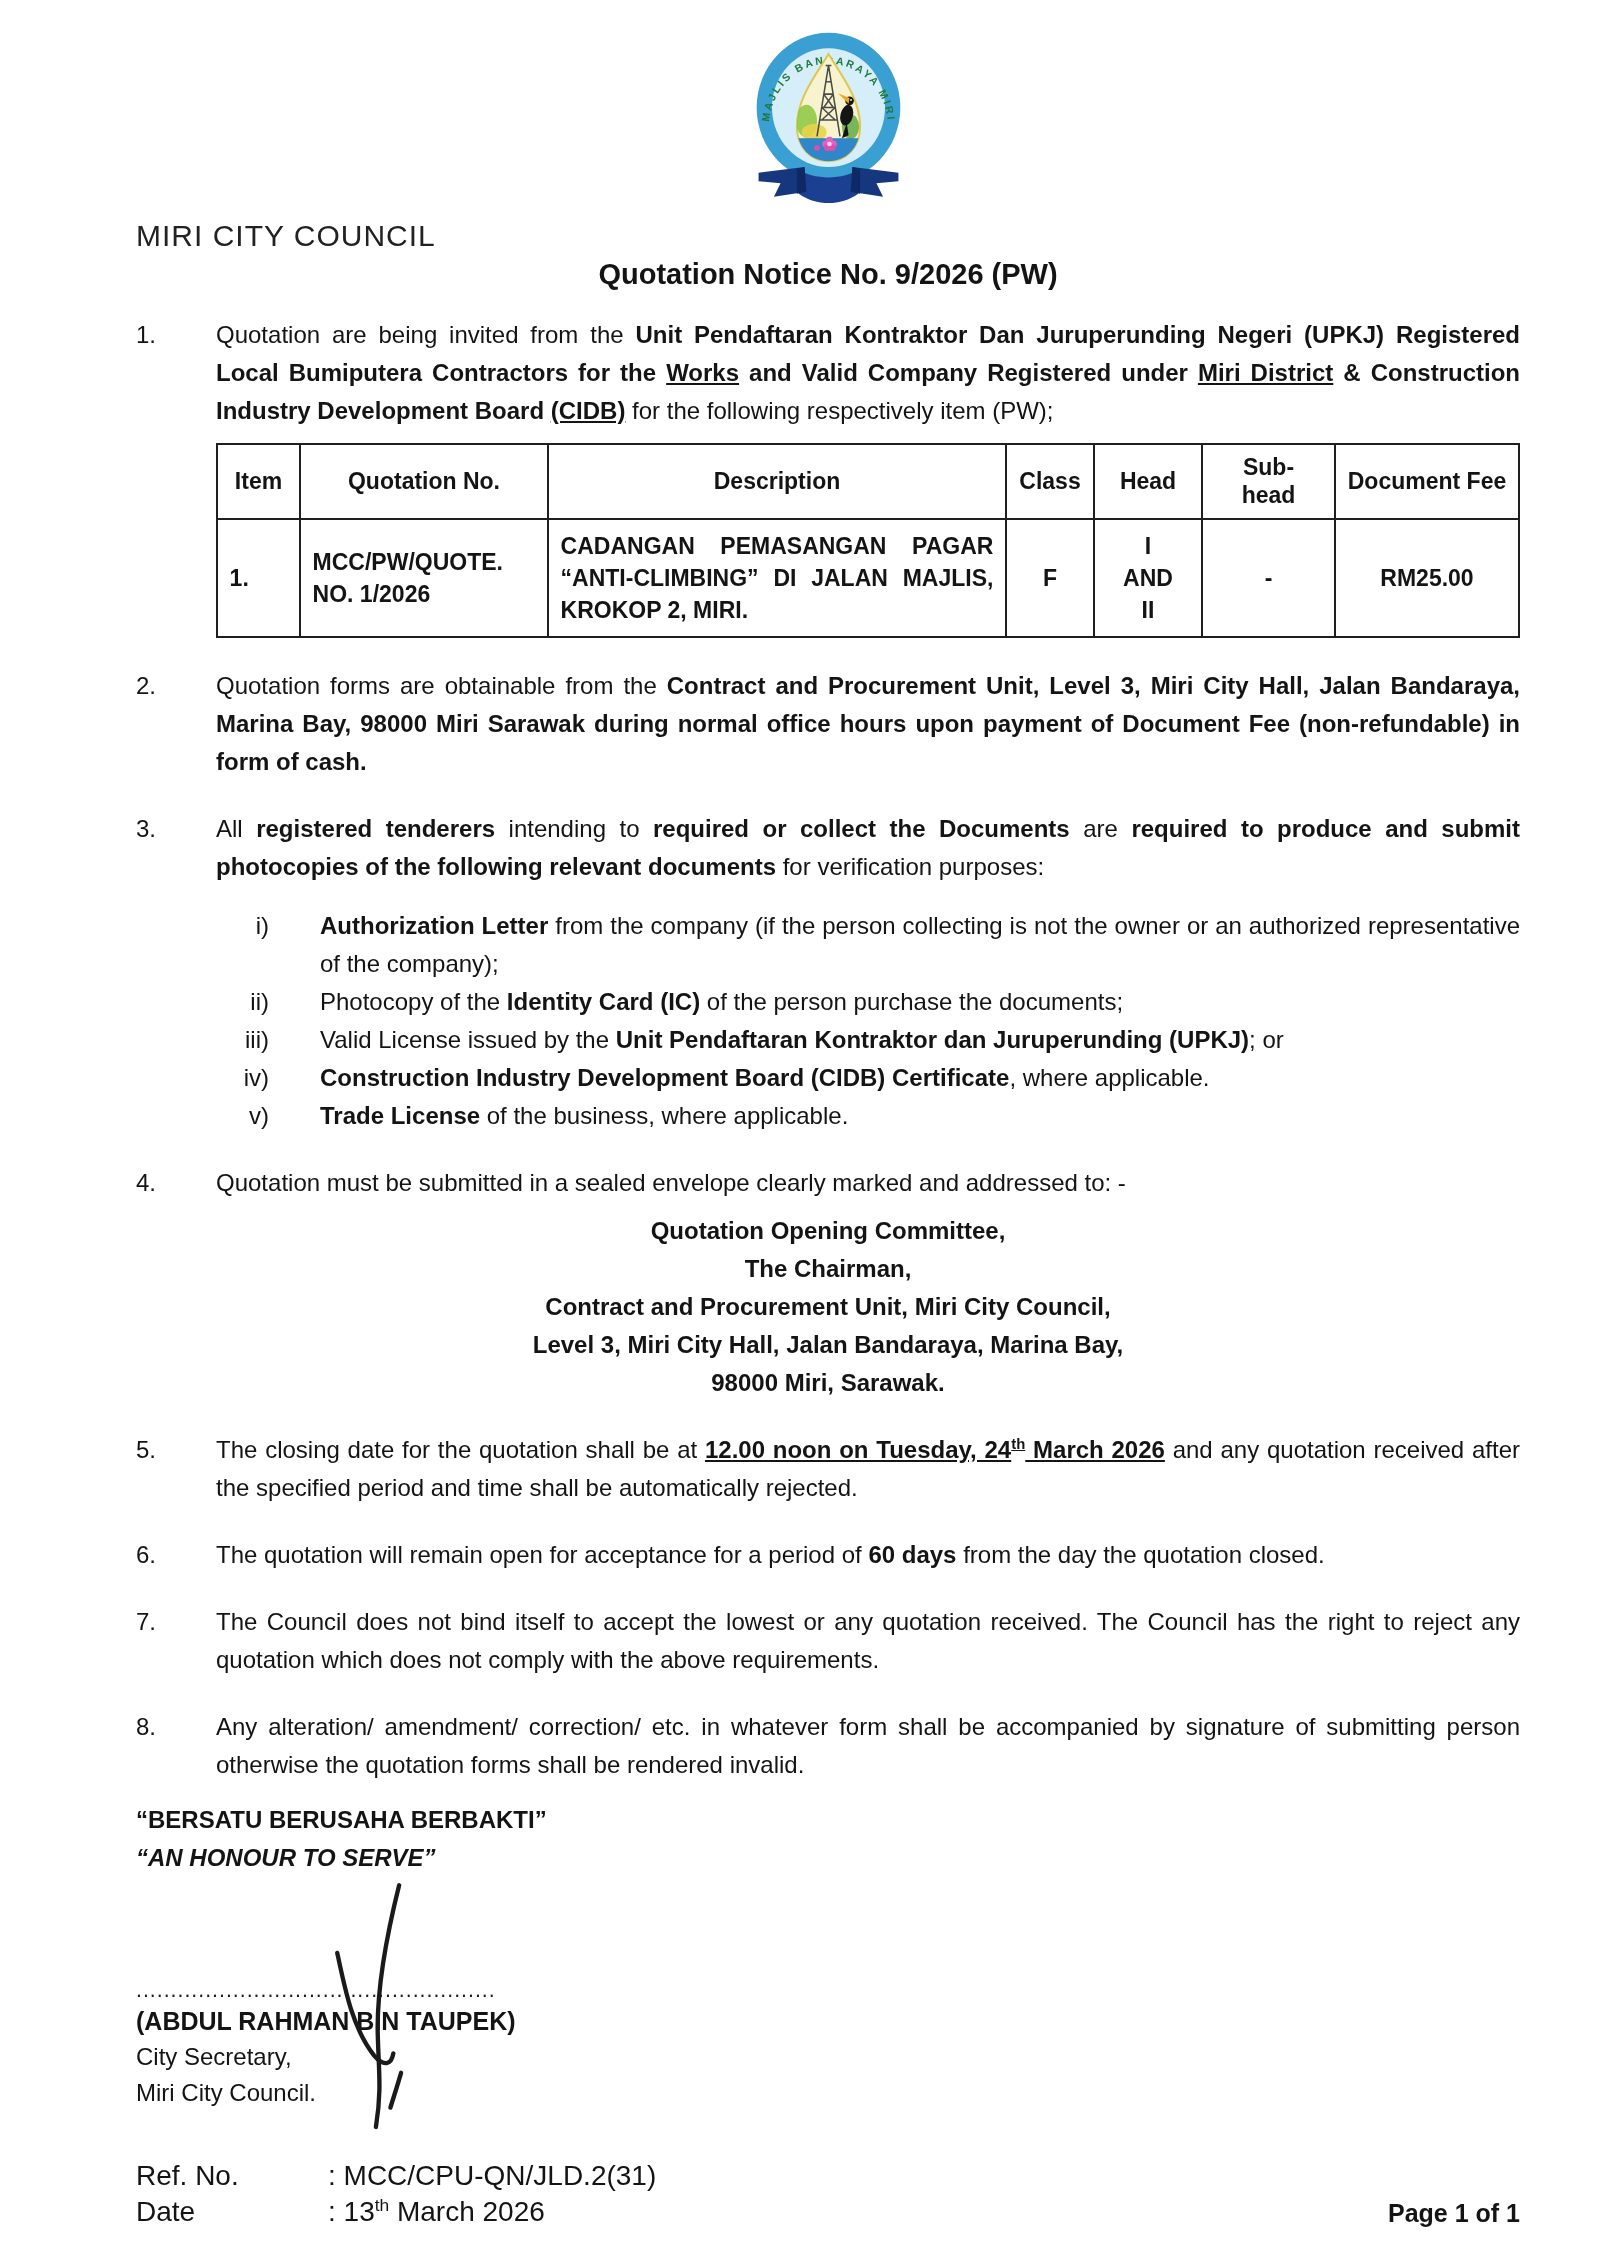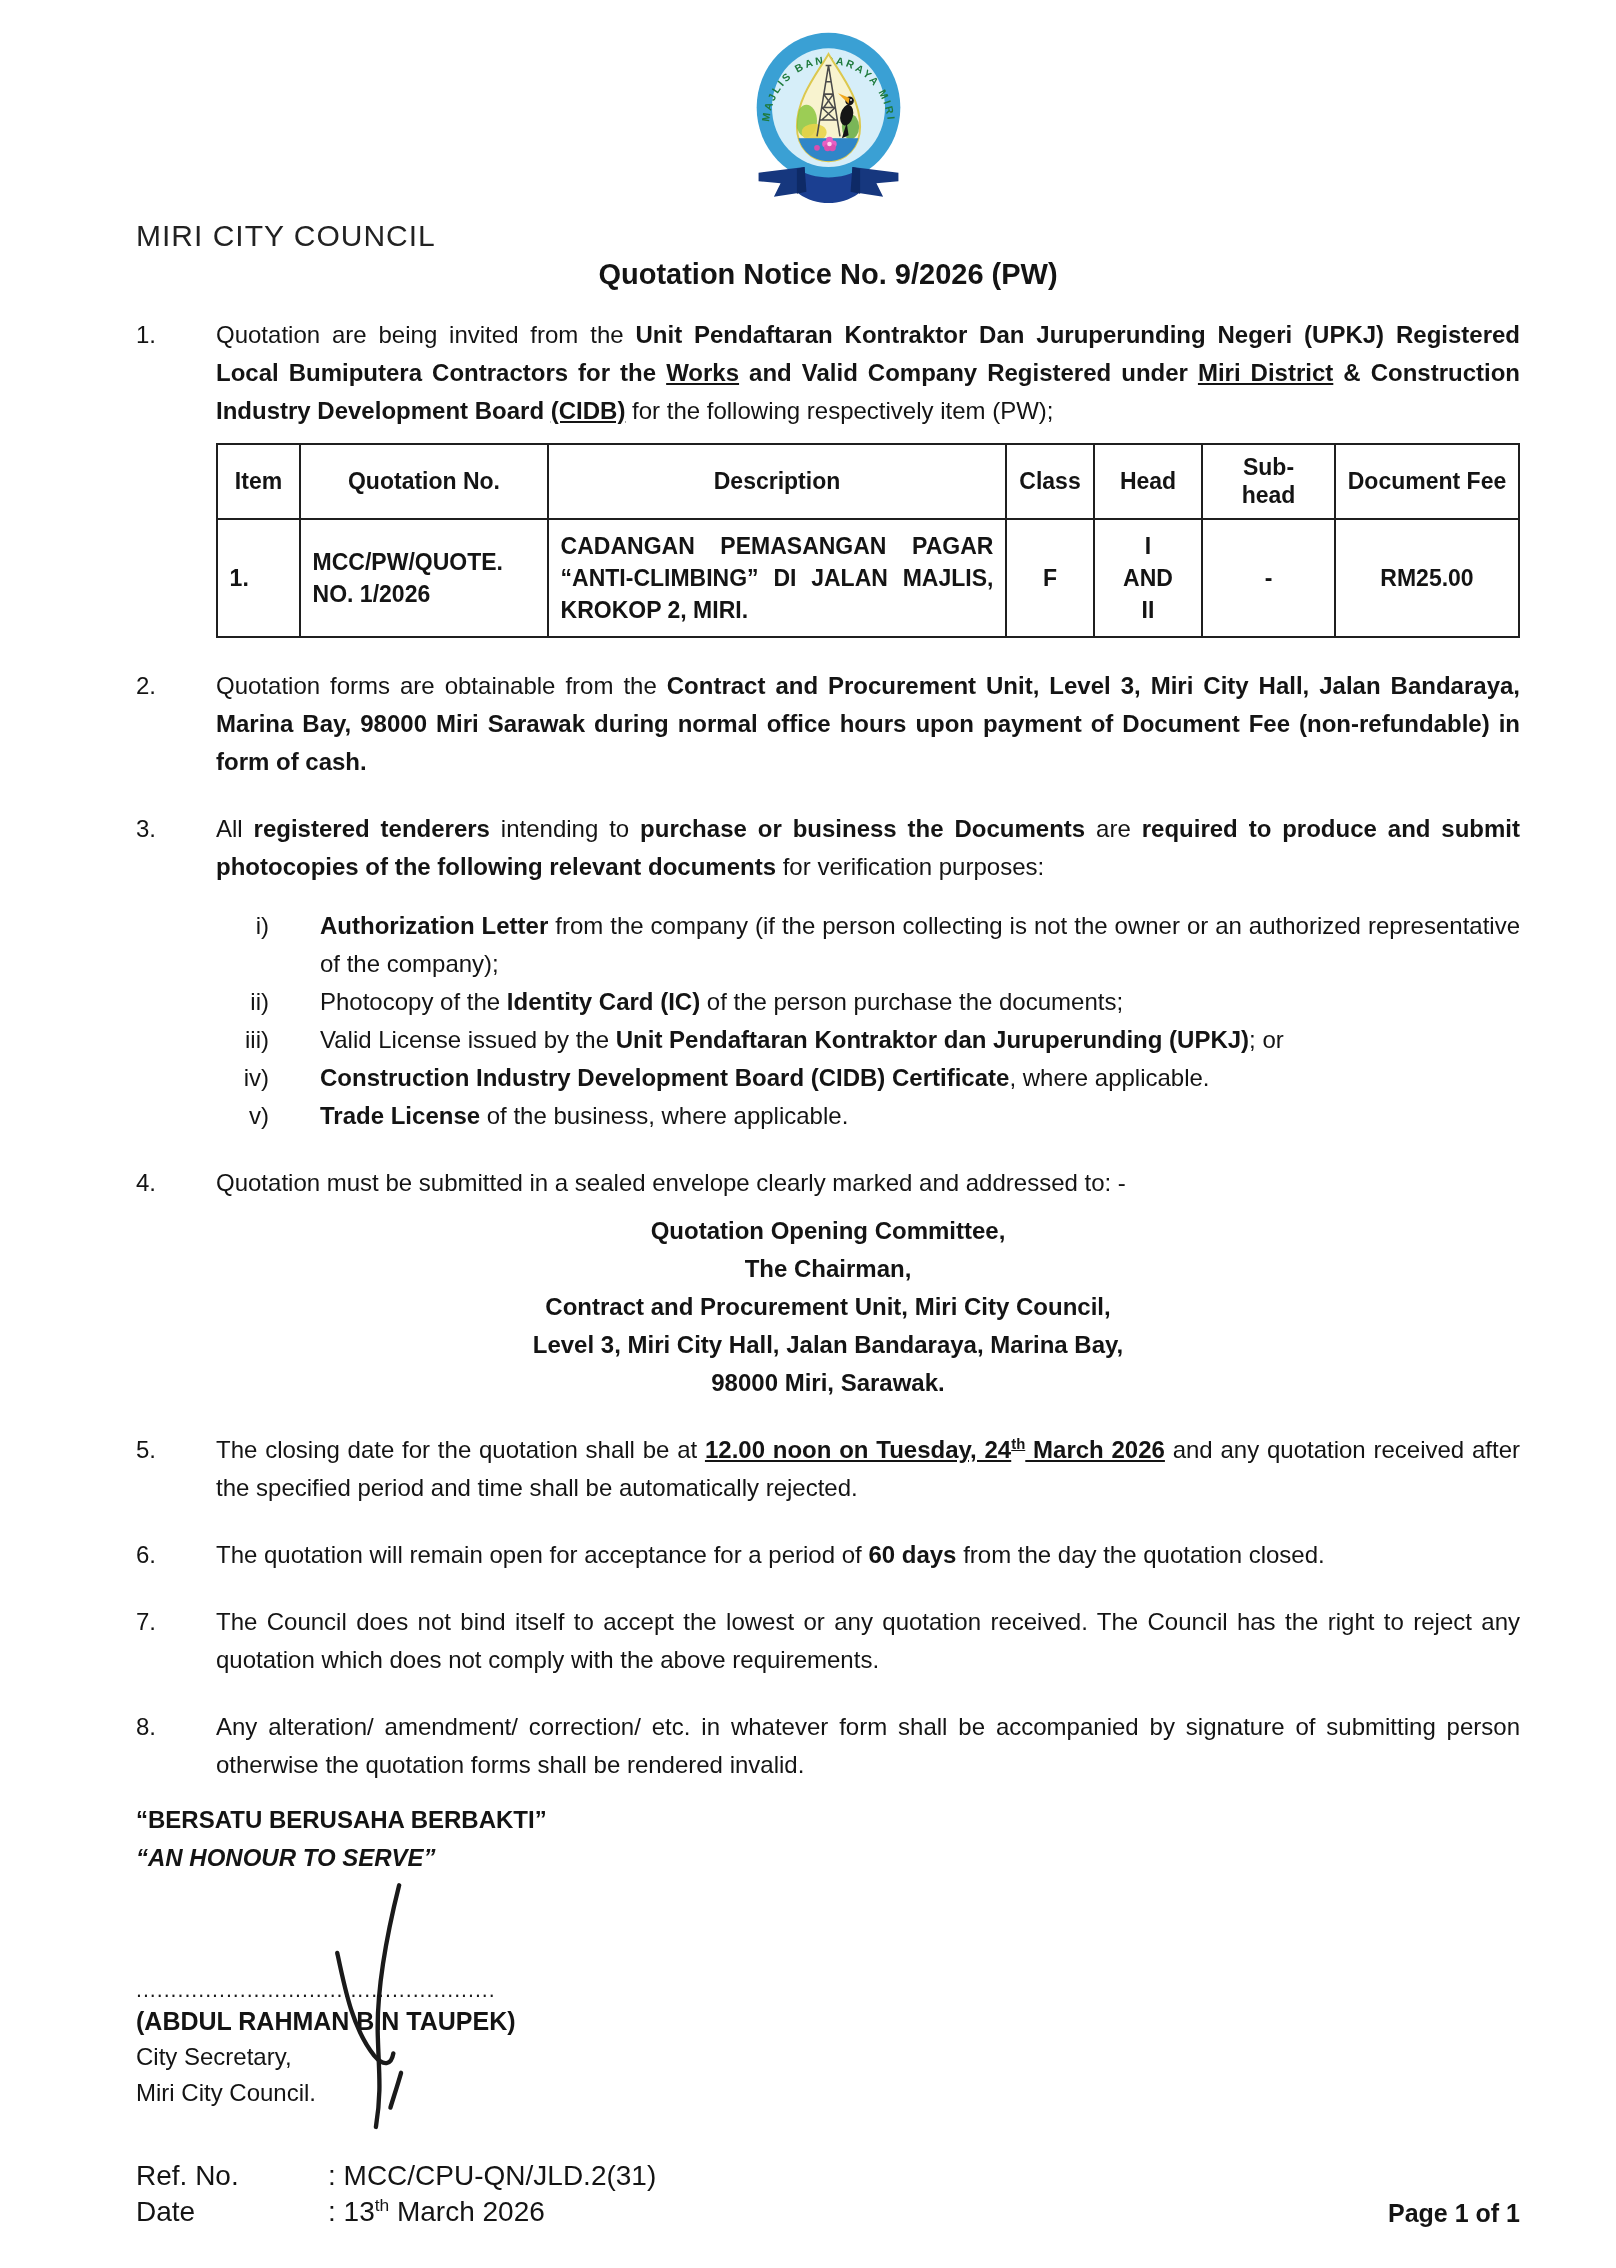--- a/index.html
+++ b/index.html
@@ -154,21 +154,21 @@
       </table>
     </div>
 
     <div class="item">
       <div class="num">2.</div>
       <div class="body"><span>Quotation forms are obtainable from the </span><span class="b">Contract and Procurement Unit, Level 3, Miri City Hall, Jalan Bandaraya, Marina Bay, 98000 Miri Sarawak during normal office hours upon payment of Document Fee (non-refundable) in form of cash.</span></div>
     </div>
 
     <div class="item">
       <div class="num">3.</div>
-      <div class="body"><span>All </span><span class="b">registered tenderers</span><span> intending to </span><span class="b">purchase or business the Documents</span><span> are </span><span class="b">required to produce and submit photocopies of the following relevant documents</span><span> for verification purposes:</span></div>
+      <div class="body"><span>All </span><span class="b">registered tenderers</span><span> intending to </span><span class="b">required or collect the Documents</span><span> are </span><span class="b">required to produce and submit photocopies of the following relevant documents</span><span> for verification purposes:</span></div>
     </div>
 
     <div class="subitems">
       <div class="sub">
         <div class="rnum">i)</div>
         <div class="stext"><span class="b">Authorization Letter</span><span> from the company (if the person collecting is not the owner or an authorized representative of the company);</span></div>
       </div>
       <div class="sub">
         <div class="rnum">ii)</div>
         <div class="stext"><span>Photocopy of the </span><span class="b">Identity Card (IC)</span><span> of the person purchase the documents;</span></div>

